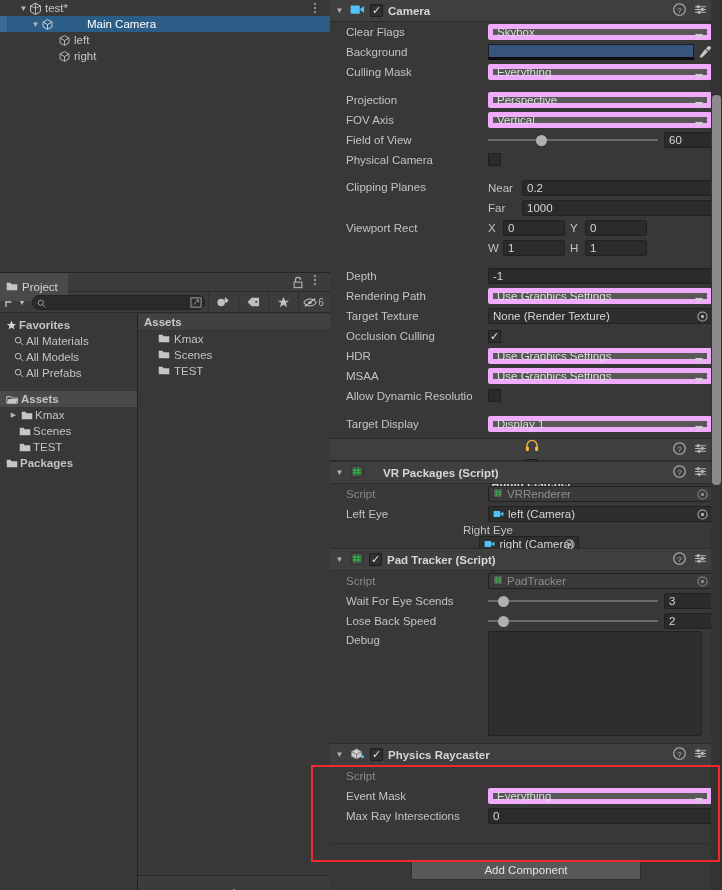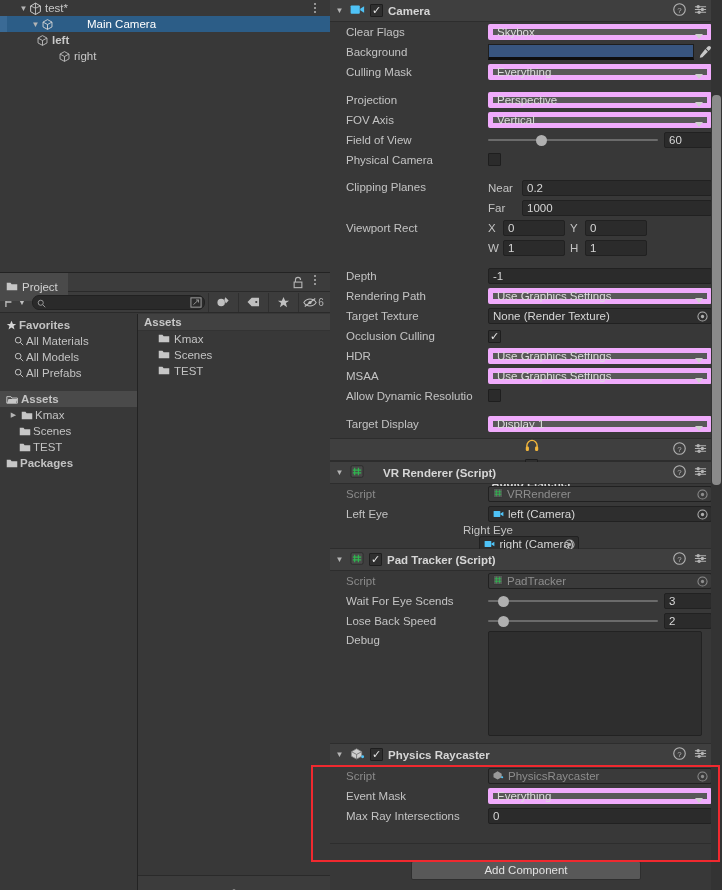--- a/index.html
+++ b/index.html
@@ -179,21 +179,21 @@
         <span class="tri">▼</span>
         <span class="ico-cube">
           <svg width="13" height="13" viewBox="0 0 16 16">
               <path d="M8 2 13.5 5v6L8 14 2.5 11V5z" fill="none" stroke="#d8d8d8" stroke-width="1.1"></path>
               <path d="M2.5 5 8 8l5.5-3M8 8v6" fill="none" stroke="#d8d8d8" stroke-width="1.1"></path>
             </svg>
         </span>
         <span class="h-label">Main Camera</span>
       </div>
 
-      <div class="h-row" style="padding-left:36px;font-weight:bold;">
+      <div class="h-row" style="padding-left:58px;">
         <span class="ico-cube">
           <svg width="13" height="13" viewBox="0 0 16 16">
               <path d="M8 2 13.5 5v6L8 14 2.5 11V5z" fill="none" stroke="#c0c0c0" stroke-width="1.1"></path>
               <path d="M2.5 5 8 8l5.5-3M8 8v6" fill="none" stroke="#c0c0c0" stroke-width="1.1"></path>
             </svg>
         </span>
         <span class="h-label">left</span>
       </div>
 
       <div class="h-row" style="padding-left:58px;">
@@ -669,21 +669,21 @@
 
       <div class="comp">
         <div class="comp-header">
           <span class="tri">▼</span>
           <span>
             <svg width="14" height="13" viewBox="0 0 15 14">
                 <rect x="1" y="0.8" width="13" height="12.4" rx="1.5" fill="#4a4a4a" stroke="#2b2b2b"></rect>
                 <path d="M5 3v8M9 3v8M3 5.5h9M3 8.5h9" stroke="#2fb84f" stroke-width="1.2"></path>
               </svg>
           </span>
-          <span class="comp-title" style="margin-left:14px;">VR Renderer (Script)</span>
+          <span class="comp-title" style="margin-left:14px;">VR Packages (Script)</span>
           <span class="hdr-icons">
             <span class="ico-help">
               <svg width="13" height="13" viewBox="0 0 14 14">
                   <circle cx="7" cy="7" r="6.2" fill="none" stroke="#b4b4b4" stroke-width="1.2"></circle>
                   <text x="7" y="10.3" font-size="8.5" fill="#b4b4b4" text-anchor="middle" font-family="Liberation Sans">?</text>
                 </svg>
             </span>
             <span class="ico-preset">
               <svg width="13" height="13" viewBox="0 0 14 14">
                   <path d="M1 4h12M1 7h12M1 10h12" stroke="#b4b4b4" stroke-width="1.2"></path>
@@ -885,37 +885,20 @@
                   <i></i>
                   <i></i>
                   <i></i>
                 </span>
               </span>
           </span>
         </div>
 
         <div class="row">
           <span class="lbl dim">Script</span>
-          <span class="ctrl">
-              <span class="field obj script">
-            <span>
-              <svg width="11" height="10" viewBox="0 0 12 11">
-                    <path d="M5 1.5 9.5 4v4L5 10.5.5 8V4z" fill="#9a9a9a"></path>
-                    <circle cx="10" cy="8" r="1.2" fill="#4fc3f7"></circle>
-                  </svg>
-            </span>
-            <span>PhysicsRaycaster</span>
-            <span class="pick">
-              <svg width="11" height="11" viewBox="0 0 12 12">
-                    <circle cx="6" cy="6" r="5" fill="none" stroke="#8d8d8d" stroke-width="1.1"></circle>
-                    <circle cx="6" cy="6" r="1.8" fill="#8d8d8d"></circle>
-                  </svg>
-            </span>
-          </span>
-            </span>
         </div>
 
         <div class="row">
           <span class="lbl">Event Mask</span>
           <span class="ctrl">
               <span class="dropdown">
             <span>Everything</span>
             <span class="arrow"></span>
           </span>
             </span>

